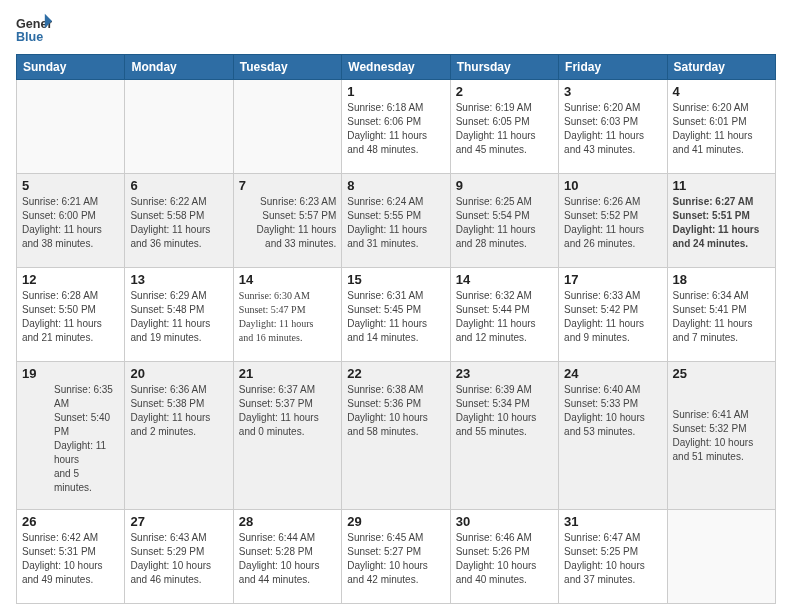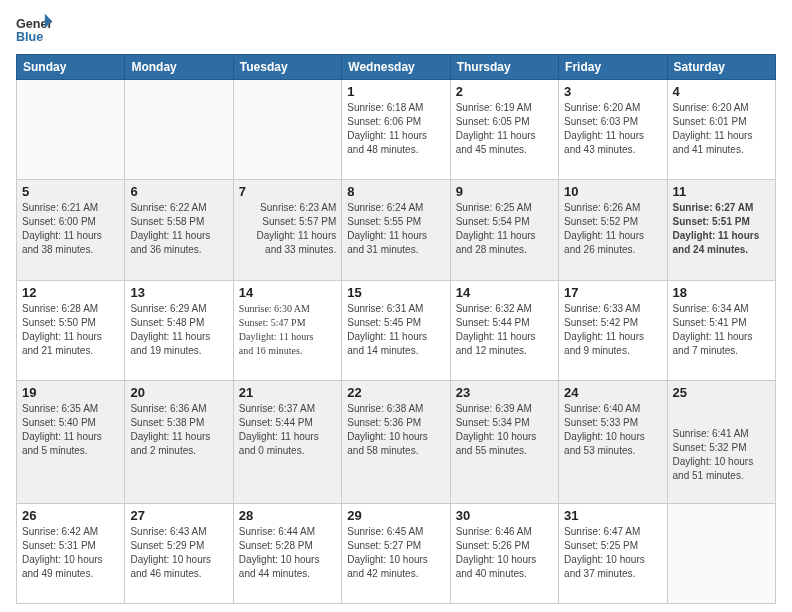--- a/index.html
+++ b/index.html
@@ -251,36 +251,36 @@
             <span class="day-number">18</span>
             <div class="day-info" style="white-space: pre-line;">Sunrise: 6:34 AM
 Sunset: 5:41 PM
 Daylight: 11 hours
 and 7 minutes.</div>
           </td>
         </tr>
         <tr class="row-shaded">
           <td>
             <span class="day-number">19</span>
-            <div class="day-info" style="white-space: pre-line;">Sunrise: 6:35 AM
+            <div class="day-info" style="white-space: pre-line; margin-left: 32px;">Sunrise: 6:35 AM
 Sunset: 5:40 PM
 Daylight: 11 hours
 and 5 minutes.</div>
           </td>
           <td>
             <span class="day-number">20</span>
             <div class="day-info" style="white-space: pre-line;">Sunrise: 6:36 AM
 Sunset: 5:38 PM
 Daylight: 11 hours
 and 2 minutes.</div>
           </td>
           <td>
             <span class="day-number">21</span>
             <div class="day-info" style="white-space: pre-line;">Sunrise: 6:37 AM
-Sunset: 5:44 PM
+Sunset: 5:37 PM
 Daylight: 11 hours
 and 0 minutes.</div>
           </td>
           <td>
             <span class="day-number">22</span>
             <div class="day-info" style="white-space: pre-line;">Sunrise: 6:38 AM
 Sunset: 5:36 PM
 Daylight: 10 hours
 and 58 minutes.</div>
           </td>

